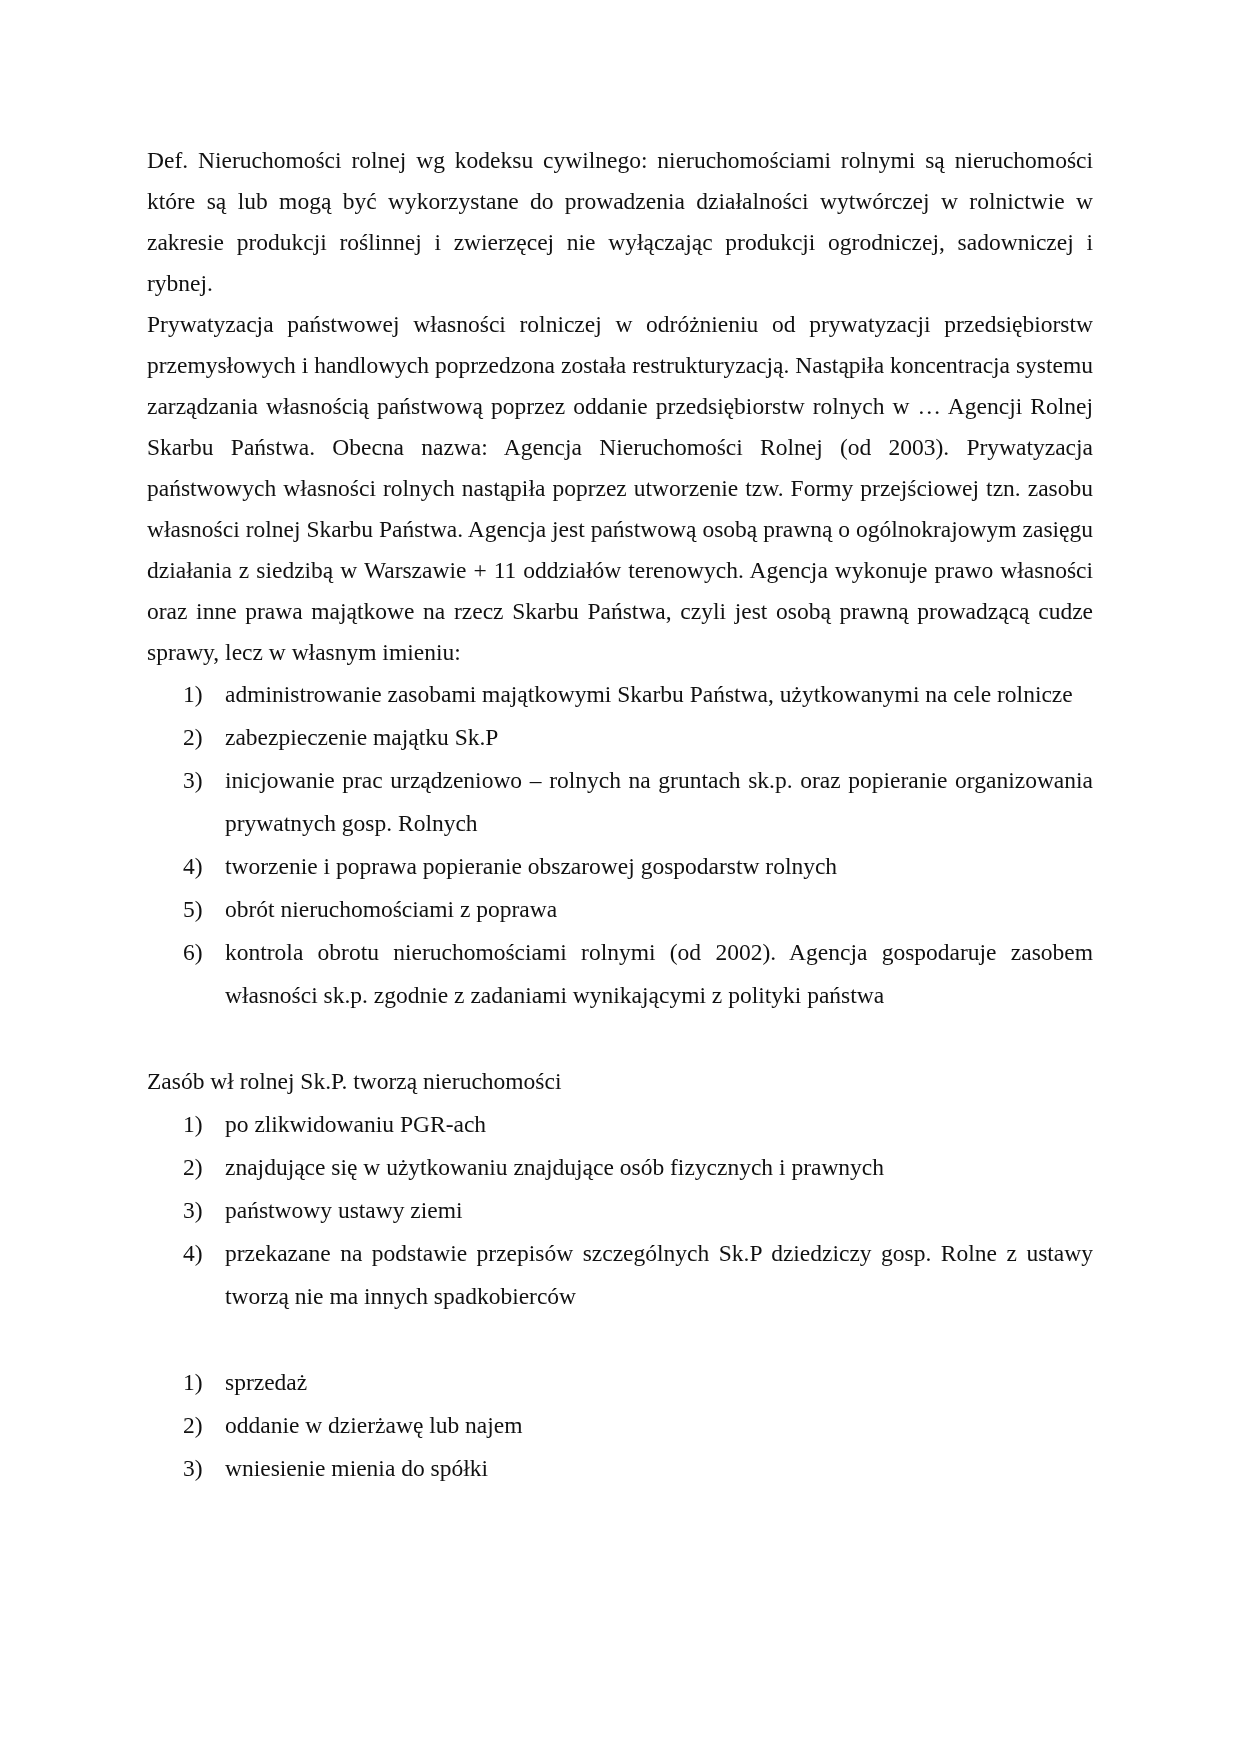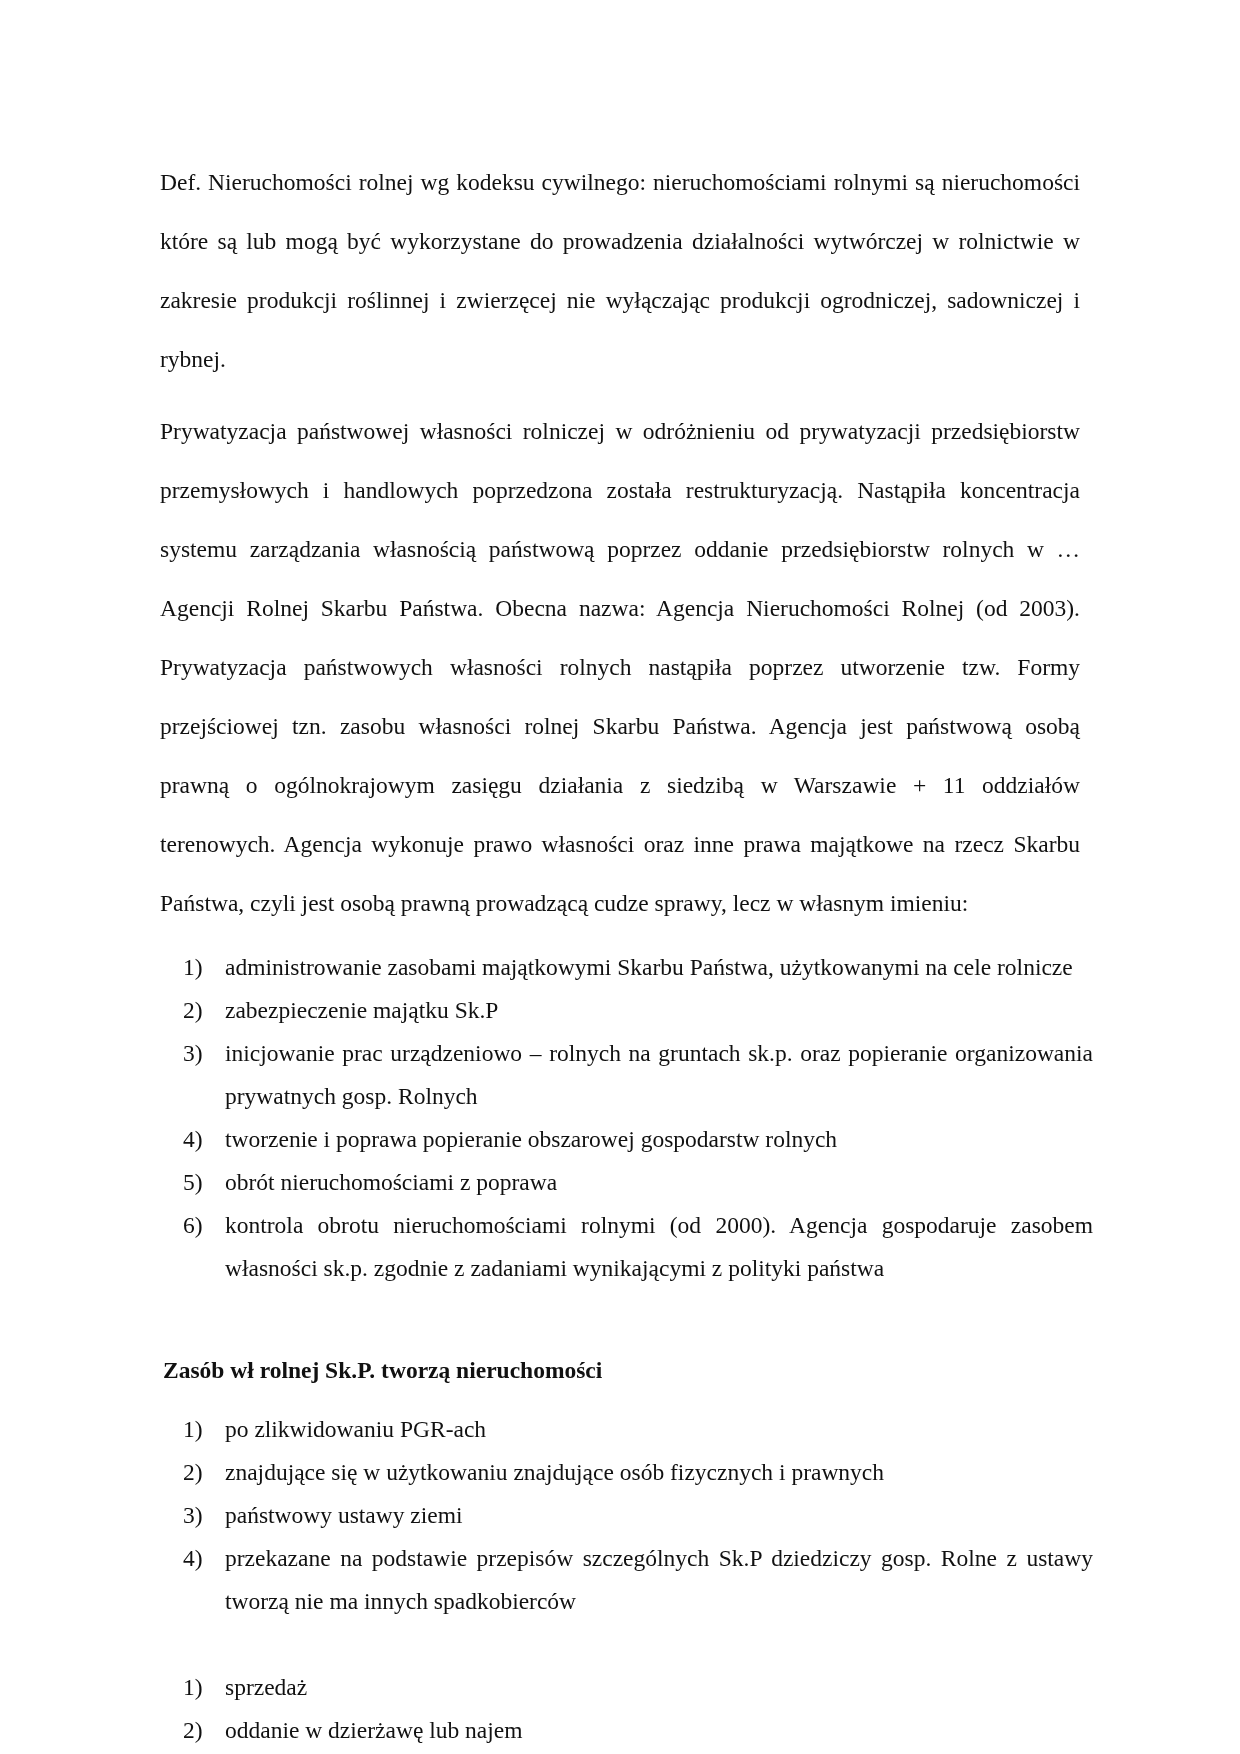--- a/index.html
+++ b/index.html
@@ -16,23 +16,23 @@
       color: #111111;
     }
     .page {
       position: absolute;
       left: 147px;
       top: 140px;
       width: 946px;
     }
     .para {
       font-size: 23.5px;
-      line-height: 59px;
+      line-height: 41px;
       text-align: justify;
-      margin: 13px;
+      margin: 0;
     }
     .list {
       margin: 0;
       padding: 0;
       list-style: none;
     }
     .list-item {
       display: flex;
       font-size: 23.5px;
       line-height: 43px;
@@ -41,24 +41,24 @@
     .list-num {
       flex: 0 0 42px;
       margin-left: 36px;
     }
     .list-text {
       flex: 1;
       text-align: justify;
       font-family: Liberation Serif, serif;
     }
     .heading {
-      font-weight: bold;
+      font-weight: normal;
       font-size: 23.5px;
       line-height: 43px;
-      margin: 16px;
+      margin: 0;
     }
     .gap {
       height: 43px;
     }
   </style>
 </head>
 <body>
 
 <div class="page">
 
@@ -81,21 +81,21 @@
     <li class="list-item">
       <span class="list-num">4)</span>
       <span class="list-text">tworzenie i poprawa popieranie obszarowej gospodarstw rolnych</span>
     </li>
     <li class="list-item">
       <span class="list-num">5)</span>
       <span class="list-text">obrót nieruchomościami z poprawa</span>
     </li>
     <li class="list-item">
       <span class="list-num">6)</span>
-      <span class="list-text">kontrola obrotu nieruchomościami rolnymi (od 2000). Agencja gospodaruje zasobem własności sk.p. zgodnie z zadaniami wynikającymi z polityki państwa</span>
+      <span class="list-text">kontrola obrotu nieruchomościami rolnymi (od 2002). Agencja gospodaruje zasobem własności sk.p. zgodnie z zadaniami wynikającymi z polityki państwa</span>
     </li>
   </ol>
 
   <div class="gap"></div>
 
   <h2 class="heading">Zasób wł rolnej Sk.P. tworzą nieruchomości</h2>
   <ol class="list">
     <li class="list-item">
       <span class="list-num">1)</span>
       <span class="list-text">po zlikwidowaniu PGR-ach</span>

